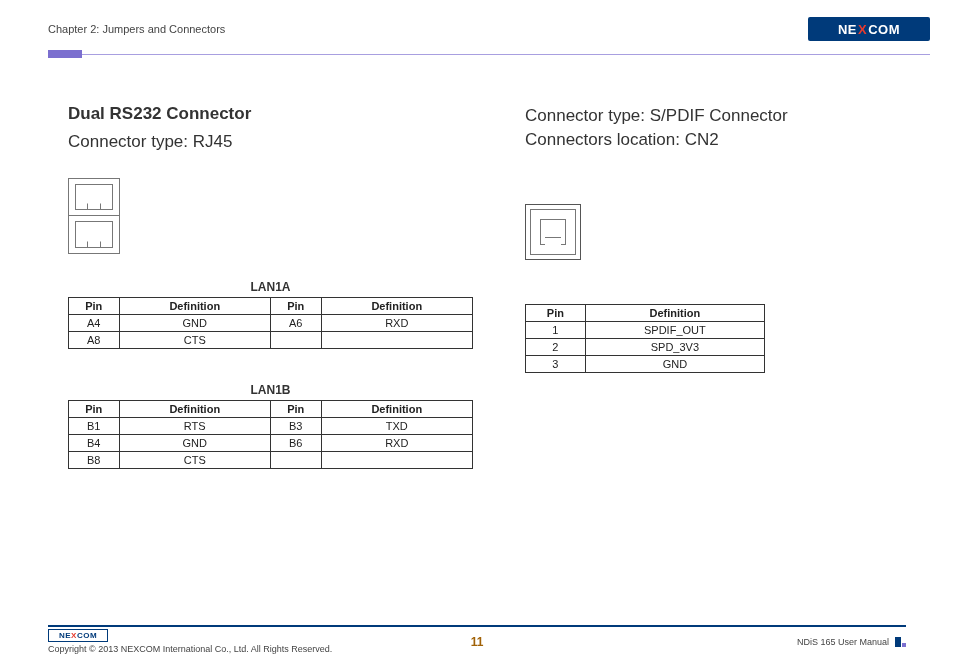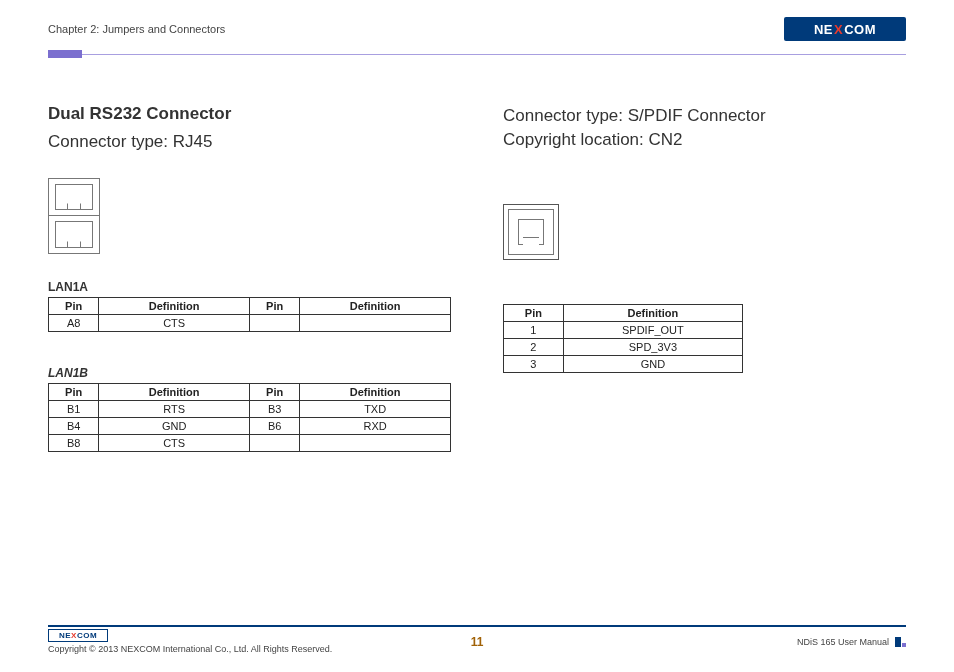--- a/index.html
+++ b/index.html
@@ -1,39 +1,39 @@
 <!DOCTYPE html>
 <html><head>
 <meta charset="utf-8">
 <style>
   * { box-sizing: border-box; margin: 0; padding: 0; }
   html, body { width: 954px; height: 672px; background: #fff; font-family: "Segoe UI", Arial, sans-serif; color: #222; }
-  .page { width: 954px; height: 672px; position: relative; padding: 18px 48px 0 48px; }
+  .page { width: 954px; height: 672px; position: relative; padding: 18px 24px 0 48px; }
   .header-row { display: flex; justify-content: space-between; align-items: center; height: 22px; }
   .chapter-label { font-size: 11px; color: #444; }
   .logo { width: 122px; height: 24px; background: #003a7a; color: #fff; display: flex; align-items: center; justify-content: center; font-weight: 700; font-size: 13px; letter-spacing: 0.5px; border-radius: 2px; position: relative; }
   .logo .x { color: #e63b2e; padding: 0 1px; }
   .purple-bar-wrap { margin-top: 10px; display: flex; align-items: center; }
   .purple-stub { width: 34px; height: 8px; background: #7b6fcf; margin-right: 0; }
   .purple-line { flex: 1; height: 1px; background: #a89fe0; }
-  .content { display: flex; gap: 52px; margin-top: 46px; }
+  .content { display: flex; gap: 52px; margin-top: 46px; margin-left: 20px; }
   .col { flex: 1; }
   h2.section-title { font-size: 17px; font-weight: 700; color: #333; margin-bottom: 6px; }
   .meta-line { font-size: 17px; color: #333; line-height: 1.4; }
   .diagram-row { margin-top: 24px; margin-bottom: 26px; }
   .rj45-stack { width: 52px; }
   .rj45 { width: 52px; height: 38px; border: 1px solid #777; position: relative; }
   .rj45 + .rj45 { border-top: none; }
   .rj45-inner { position: absolute; top: 5px; left: 6px; right: 6px; bottom: 5px; border: 1px solid #777; }
   .rj45-notch { position: absolute; bottom: -1px; left: 50%; transform: translateX(-50%); width: 14px; height: 7px; border: 1px solid #777; border-top: 1px solid #fff; background: #fff; }
   .spdif-box { width: 56px; height: 56px; border: 1.5px solid #555; position: relative; }
   .spdif-inner { position: absolute; top: 4px; left: 4px; right: 4px; bottom: 4px; border: 1px solid #777; }
   .spdif-shape { position: absolute; top: 9px; left: 9px; right: 9px; bottom: 9px; border: 1px solid #777; }
   .spdif-cut { position: absolute; bottom: -1px; left: 50%; transform: translateX(-50%); width: 16px; height: 8px; background: #fff; border-top: 1px solid #777; }
-  h3.table-title { font-size: 12px; font-weight: 700; color: #333; margin-bottom: 3px; margin-top: 18px; }
+  h3.table-title { font-size: 12px; font-weight: 700; color: #333; margin-bottom: 3px; margin-top: 18px; text-align: center; }
   table.pin-table { border-collapse: collapse; width: 100%; max-width: 408px; font-size: 11px; }
   table.pin-table th, table.pin-table td { border: 1px solid #333; text-align: center; padding: 1px 0; height: 17px; }
   table.pin-table th { font-weight: 700; }
   table.pin-table .col-pin { width: 50px; }
   table.pin-table .col-def { width: 150px; }
   .col-right table.pin-table { max-width: 240px; }
   .col-right .col-pin { width: 60px; }
   .col-right .col-def { width: 180px; }
   .footer { position: absolute; left: 48px; right: 48px; bottom: 18px; }
   .footer-line { height: 2px; background: #003a7a; }
@@ -85,29 +85,35 @@
       <h3 class="table-title">LAN1A</h3>
       <table class="pin-table">
         <tbody>
             <tr>
           <th class="col-pin">Pin</th>
           <th class="col-def">Definition</th>
           <th class="col-pin">Pin</th>
           <th class="col-def">Definition</th>
         </tr>
         <tr>
+          <td>A4</td>
+          <td>GND</td>
+          <td>A6</td>
+          <td>RXD</td>
+        </tr>
+        <tr>
           <td>A8</td>
           <td>CTS</td>
           <td></td>
           <td></td>
         </tr>
       </tbody>
         </table>
 
-      <h3 class="table-title" style="margin-top:34px;font-style:italic;">LAN1B</h3>
+      <h3 class="table-title" style="margin-top:34px;">LAN1B</h3>
       <table class="pin-table">
         <tbody>
             <tr>
           <th class="col-pin">Pin</th>
           <th class="col-def">Definition</th>
           <th class="col-pin">Pin</th>
           <th class="col-def">Definition</th>
         </tr>
         <tr>
           <td>B1</td>
@@ -126,21 +132,21 @@
           <td>CTS</td>
           <td></td>
           <td></td>
         </tr>
       </tbody>
         </table>
     </div>
 
     <div class="col col-right">
       <div class="meta-line">Connector type: S/PDIF Connector</div>
-      <div class="meta-line">Copyright location: CN2</div>
+      <div class="meta-line">Connectors location: CN2</div>
 
       <div class="diagram-row" style="margin-top:52px; margin-bottom:44px;">
         <div class="spdif-box">
           <div class="spdif-inner">
             <div class="spdif-shape">
                 <div class="spdif-cut"></div>
               </div>
           </div>
         </div>
       </div>

